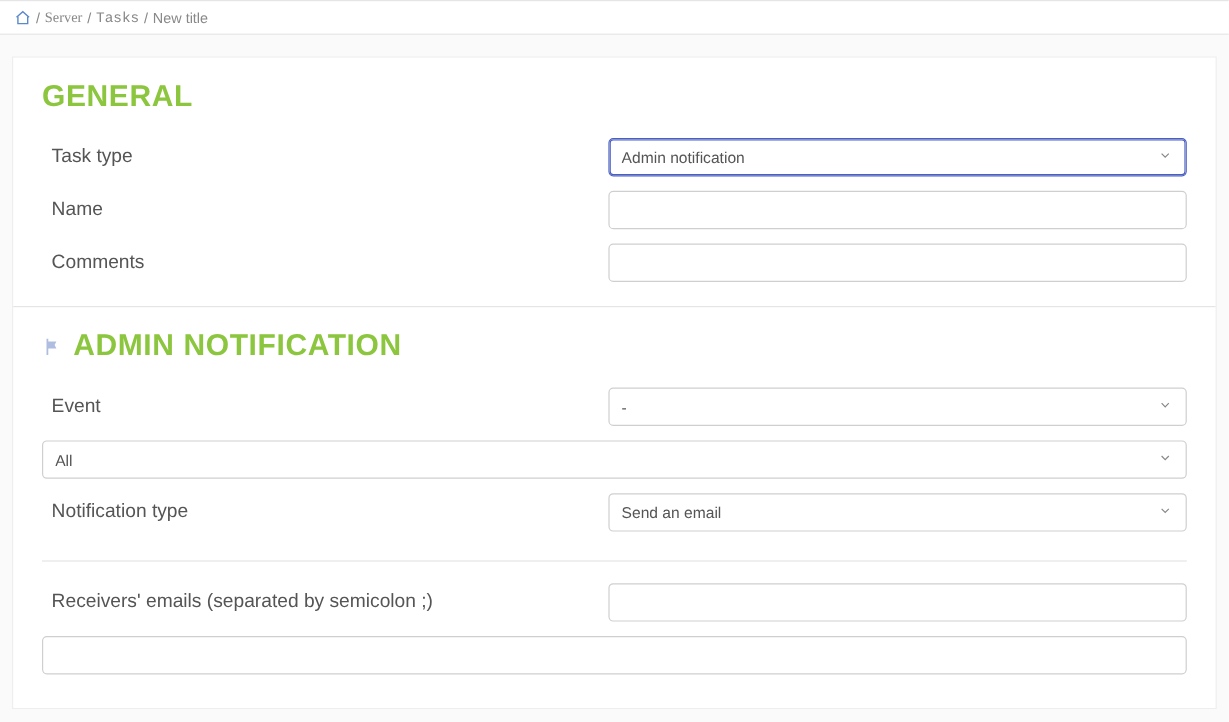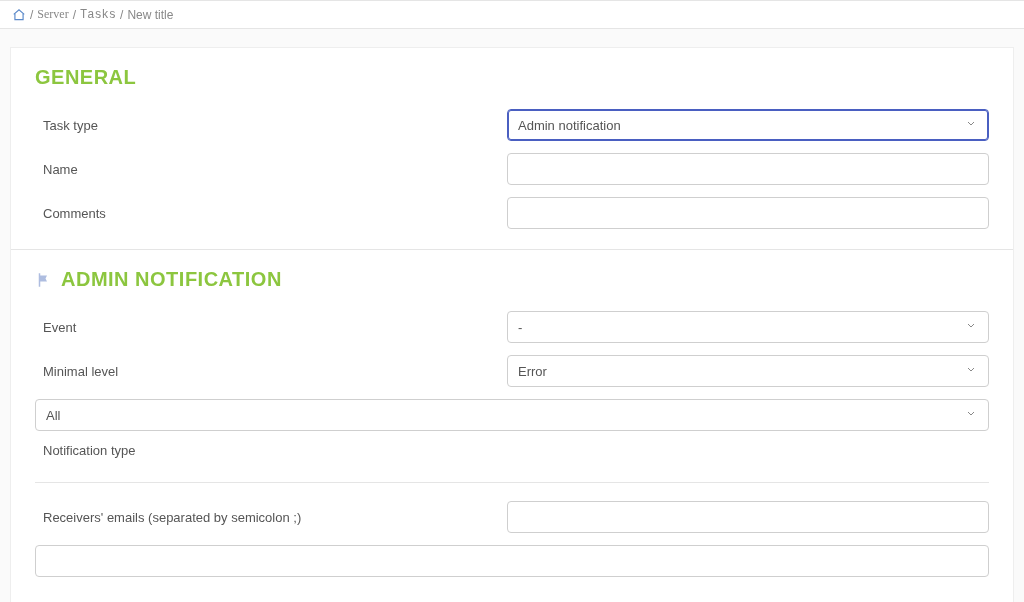--- a/index.html
+++ b/index.html
@@ -24,21 +24,21 @@
     .main-panel {
       background: #fff;
       margin: 18px 10px 0 10px;
       border: 1px solid #eee;
       padding: 0 0 14px 0;
     }
     .section { padding: 18px 24px 8px 24px; }
     .section-title {
       color: #8cc63f;
       font-weight: bold;
-      font-size: 20px;
+      font-size: 25px;
       letter-spacing: 0.5px;
       margin-bottom: 14px;
       display: flex;
       align-items: center;
       gap: 8px;
     }
     .flag-icon { color: #aebde0; display: inline-flex; }
     .divider-top {
       border-top: 1px solid #e5e5e5;
       margin-top: 6px;
@@ -49,21 +49,21 @@
     }
     .form-row {
       display: flex;
       align-items: center;
       padding: 6px 0;
       gap: 12px;
     }
     .label-col {
       width: 460px;
       color: #555;
-      font-size: 13px;
+      font-size: 16px;
       padding-left: 8px;
     }
     .input-col { flex: 1; }
     select, input[type="text"] {
       width: 100%;
       border: 1px solid #cfcfcf;
       border-radius: 4px;
       padding: 6px 10px;
       font-size: 13px;
       color: #555;
@@ -167,53 +167,50 @@
           </select>
           <span class="chevron">
             <svg width="12" height="12" viewBox="0 0 24 24" fill="none" stroke="currentColor" stroke-width="2">
                 <polyline points="6 9 12 15 18 9"></polyline>
               </svg>
           </span>
         </div>
       </div>
     </div>
 
-    <div class="form-row">
-      <div class="label-col">Minimal level</div>
+
+    <div class="form-row">
       <div class="input-col">
         <div class="select-wrap">
           <select>
-            <option>Error</option>
-          </select>
-          <span class="chevron">
-            <svg width="12" height="12" viewBox="0 0 24 24" fill="none" stroke="currentColor" stroke-width="2">
-                <polyline points="6 9 12 15 18 9"></polyline>
-              </svg>
-          </span>
-        </div>
-      </div>
-    </div>
-
-    <div class="form-row">
+            <option>All</option>
+          </select>
+          <span class="chevron">
+            <svg width="12" height="12" viewBox="0 0 24 24" fill="none" stroke="currentColor" stroke-width="2">
+                <polyline points="6 9 12 15 18 9"></polyline>
+              </svg>
+          </span>
+        </div>
+      </div>
+    </div>
+
+    <div class="form-row">
+      <div class="label-col">Notification type</div>
       <div class="input-col">
         <div class="select-wrap">
           <select>
-            <option>All</option>
-          </select>
-          <span class="chevron">
-            <svg width="12" height="12" viewBox="0 0 24 24" fill="none" stroke="currentColor" stroke-width="2">
-                <polyline points="6 9 12 15 18 9"></polyline>
-              </svg>
-          </span>
-        </div>
-      </div>
-    </div>
-
-    <div class="form-row">
-      <div class="label-col">Notification type</div>
+            <option>Send an email</option>
+          </select>
+          <span class="chevron">
+            <svg width="12" height="12" viewBox="0 0 24 24" fill="none" stroke="currentColor" stroke-width="2">
+                <polyline points="6 9 12 15 18 9"></polyline>
+              </svg>
+          </span>
+        </div>
+      </div>
     </div>
   </div>
 
   <div class="divider-inner"></div>
 
   <div class="section" style="padding-top:12px;">
     <div class="form-row">
       <div class="label-col">Receivers' emails (separated by semicolon ;)</div>
       <div class="input-col">
         <input type="text" value="" style="">

